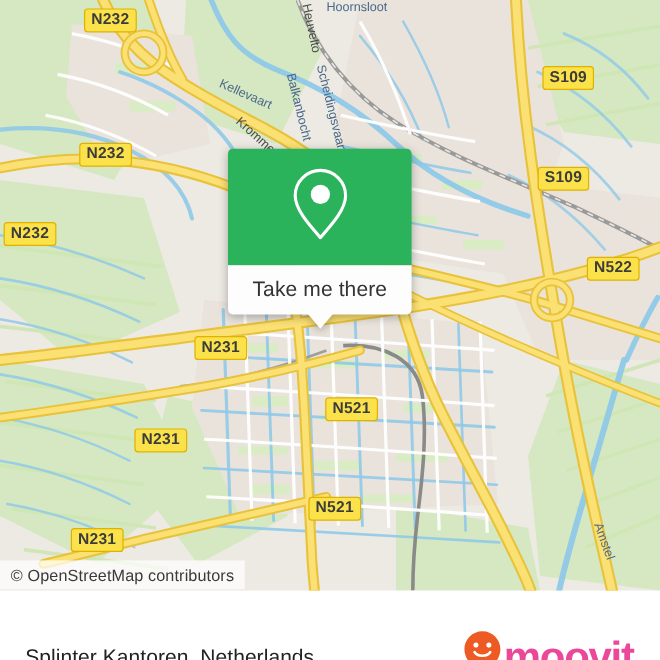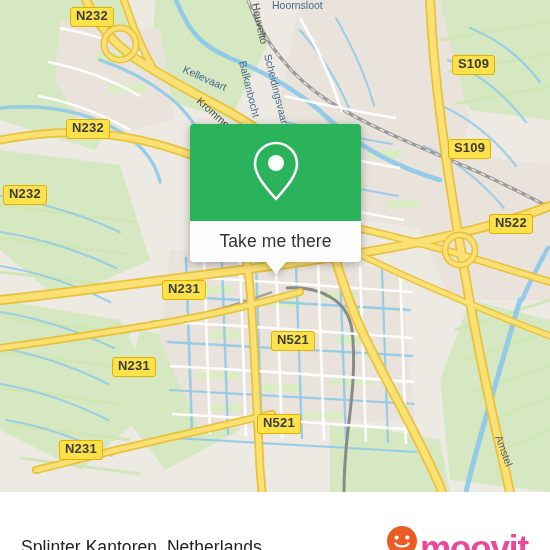--- a/index.html
+++ b/index.html
@@ -48,21 +48,21 @@
     letter-spacing: 0.1px;
     z-index: 30;
     white-space: nowrap;
   }
 
   
   #callout {
     position: absolute;
     left: 190px;
     top: 124px;
-    width: 171px;
+    width: 153px;
     z-index: 40;
     filter: drop-shadow(0 2px 4px rgba(0,0,0,0.30));
   }
   #callout-top {
     height: 97px;
     background: #2bb35c;
     border-radius: 4px 4px 0 0;
     display: flex;
     align-items: center;
     justify-content: center;
@@ -348,20 +348,23 @@
         <div style="position: absolute; left: 452px; top: 55px; background: rgb(251, 226, 74); border: 1.5px solid rgb(224, 177, 0); border-radius: 3px; padding: 1px 5px 2px; font: bold 13px / 1.15 &quot;Liberation Sans&quot;, sans-serif; color: rgb(60, 60, 60); letter-spacing: 0.2px; white-space: nowrap;">S109</div>
         <div style="position: absolute; left: 448px; top: 139px; background: rgb(251, 226, 74); border: 1.5px solid rgb(224, 177, 0); border-radius: 3px; padding: 1px 5px 2px; font: bold 13px / 1.15 &quot;Liberation Sans&quot;, sans-serif; color: rgb(60, 60, 60); letter-spacing: 0.2px; white-space: nowrap;">S109</div>
         <div style="position: absolute; left: 489px; top: 214px; background: rgb(251, 226, 74); border: 1.5px solid rgb(224, 177, 0); border-radius: 3px; padding: 1px 5px 2px; font: bold 13px / 1.15 &quot;Liberation Sans&quot;, sans-serif; color: rgb(60, 60, 60); letter-spacing: 0.2px; white-space: nowrap;">N522</div>
         <div style="position: absolute; left: 162px; top: 280px; background: rgb(251, 226, 74); border: 1.5px solid rgb(224, 177, 0); border-radius: 3px; padding: 1px 5px 2px; font: bold 13px / 1.15 &quot;Liberation Sans&quot;, sans-serif; color: rgb(60, 60, 60); letter-spacing: 0.2px; white-space: nowrap;">N231</div>
         <div style="position: absolute; left: 112px; top: 357px; background: rgb(251, 226, 74); border: 1.5px solid rgb(224, 177, 0); border-radius: 3px; padding: 1px 5px 2px; font: bold 13px / 1.15 &quot;Liberation Sans&quot;, sans-serif; color: rgb(60, 60, 60); letter-spacing: 0.2px; white-space: nowrap;">N231</div>
         <div style="position: absolute; left: 59px; top: 440px; background: rgb(251, 226, 74); border: 1.5px solid rgb(224, 177, 0); border-radius: 3px; padding: 1px 5px 2px; font: bold 13px / 1.15 &quot;Liberation Sans&quot;, sans-serif; color: rgb(60, 60, 60); letter-spacing: 0.2px; white-space: nowrap;">N231</div>
         <div style="position: absolute; left: 271px; top: 331px; background: rgb(251, 226, 74); border: 1.5px solid rgb(224, 177, 0); border-radius: 3px; padding: 1px 5px 2px; font: bold 13px / 1.15 &quot;Liberation Sans&quot;, sans-serif; color: rgb(60, 60, 60); letter-spacing: 0.2px; white-space: nowrap;">N521</div>
         <div style="position: absolute; left: 257px; top: 414px; background: rgb(251, 226, 74); border: 1.5px solid rgb(224, 177, 0); border-radius: 3px; padding: 1px 5px 2px; font: bold 13px / 1.15 &quot;Liberation Sans&quot;, sans-serif; color: rgb(60, 60, 60); letter-spacing: 0.2px; white-space: nowrap;">N521</div>
       </div>
 
+    <div id="attribution">
+      <span>© OpenStreetMap contributors</span>
+    </div>
   </div>
 
   <div id="callout">
     <div id="callout-top">
       <span>
         <svg width="50" height="62" viewBox="0 0 50 62" aria-hidden="true">
           <path d="M25 3 C13.4 3 4 12.4 4 24 C4 35 14 46.5 25 59 C36 46.5 46 35 46 24 C46 12.4 36.6 3 25 3 Z" fill="none" stroke="#ffffff" stroke-width="2.6" stroke-linejoin="round"></path>
           <circle cx="25" cy="23" r="8" fill="#ffffff"></circle>
         </svg>
       </span>

